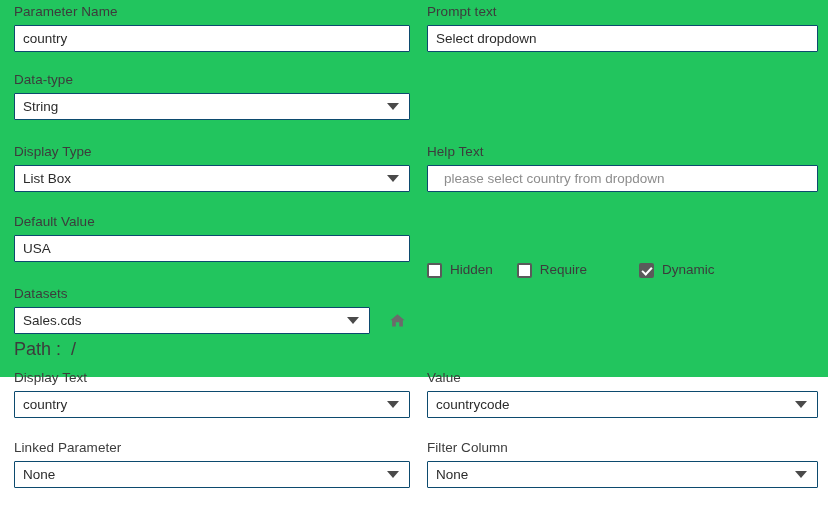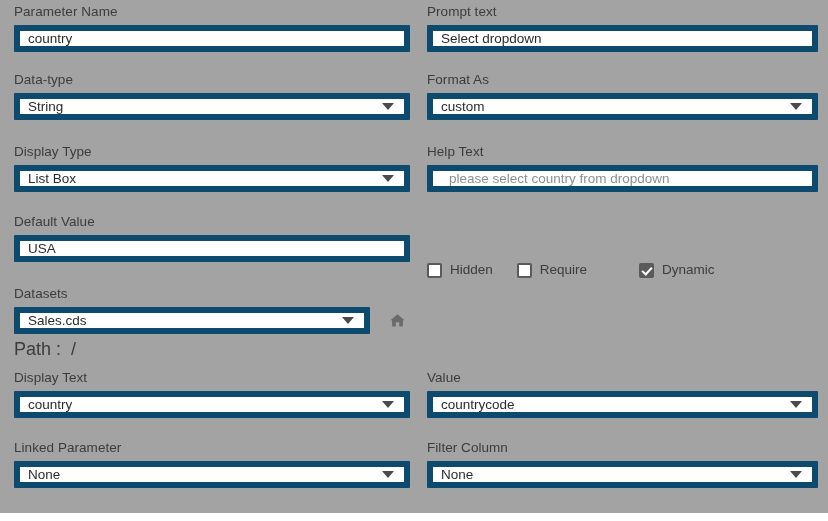--- a/index.html
+++ b/index.html
@@ -10,42 +10,42 @@
     width: 828px;
     height: 521px;
     background: #ffffff;
     font-family: "Liberation Sans", sans-serif;
     overflow: hidden;
   }
 
   #panel {
     position: relative;
     width: 828px;
-    height: 513px;
-    background: #a3a3a3;
+    height: 377px;
+    background: #22c55e;
     box-sizing: border-box;
   }
 
   
   .field {
     position: absolute;
     box-sizing: border-box;
   }
   .label {
     font-size: 13.5px;
     color: #3c3c3c;
     line-height: 16px;
     white-space: nowrap;
     letter-spacing: 0.05px;
   }
   .control {
     box-sizing: border-box;
     height: 27px;
     background: #ffffff;
-    border: 6px solid #0c4a6e;
+    border: 1px solid #0c4a6e;
     border-radius: 1px;
     display: flex;
     align-items: center;
     margin-top: 5px;
     position: relative;
   }
   .control .val {
     font-size: 13.5px;
     color: #2b2b2b;
     padding-left: 8px;
@@ -178,27 +178,20 @@
   </div>
 
   <div class="field col-left row2">
     <div class="label">Data-type</div>
     <div class="control">
       <span class="val">String</span>
       <span class="caret"></span>
     </div>
   </div>
 
-  <div class="field col-right row2">
-    <div class="label">Format As</div>
-    <div class="control">
-      <span class="val">custom</span>
-      <span class="caret"></span>
-    </div>
-  </div>
 
   <div class="field col-left row3">
     <div class="label">Display Type</div>
     <div class="control">
       <span class="val">List Box</span>
       <span class="caret"></span>
     </div>
   </div>
 
   <div class="field col-right row3">

